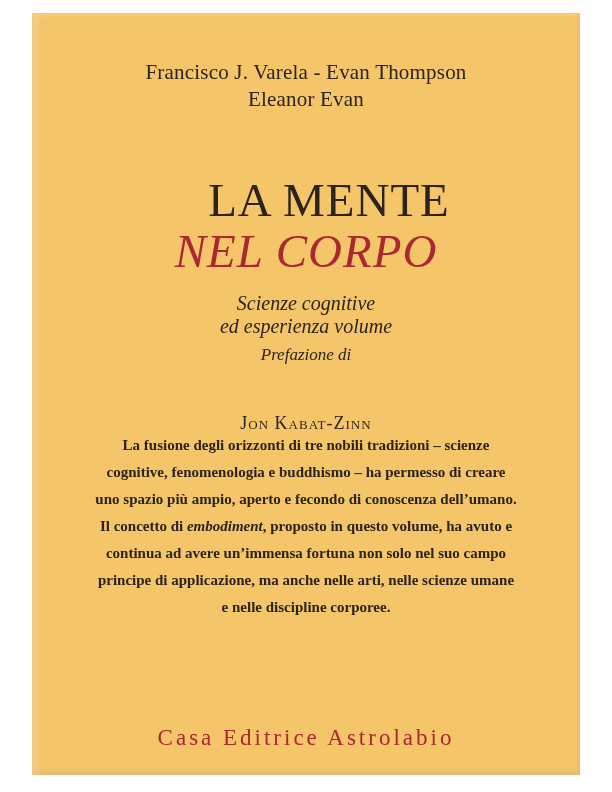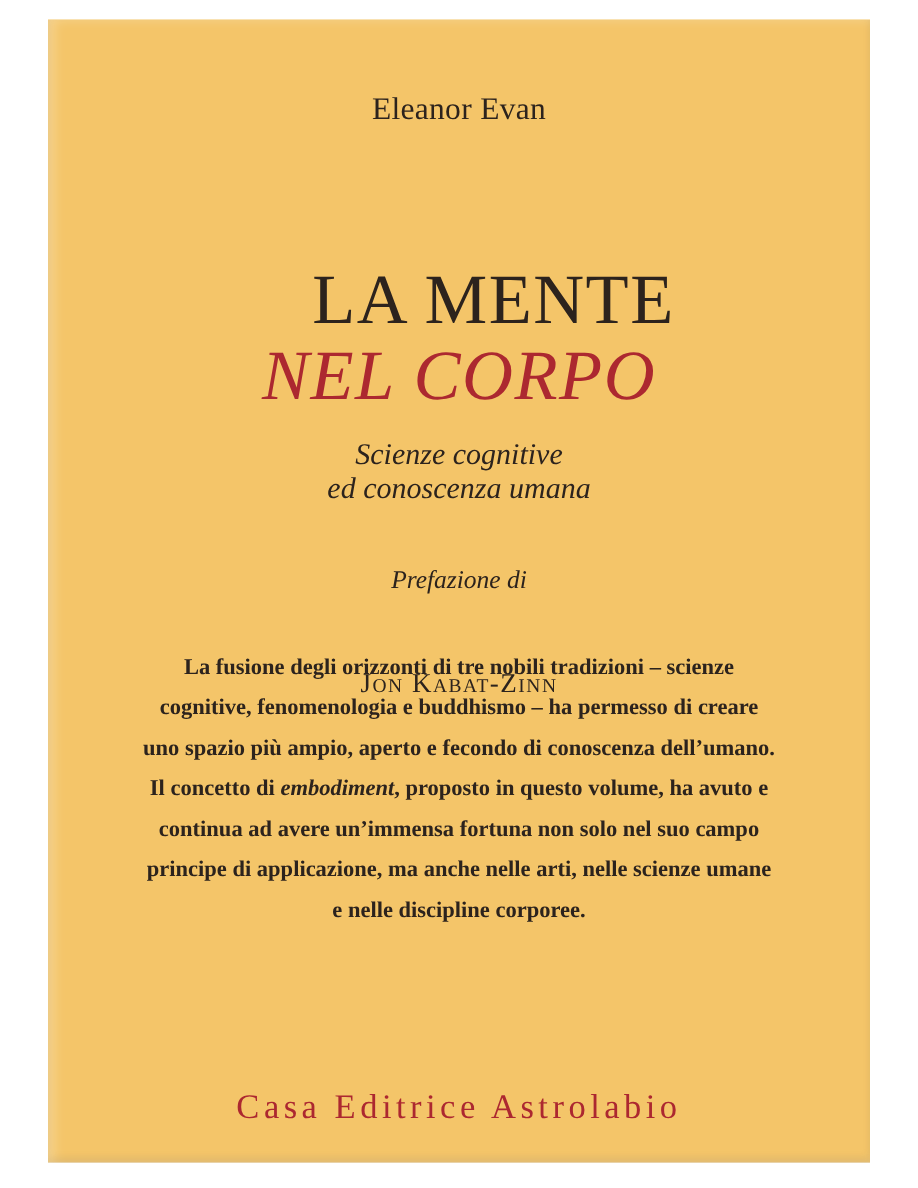--- a/index.html
+++ b/index.html
@@ -56,21 +56,21 @@
     top: 279px;
     font-size: 20px;
     line-height: 23px;
     font-style: italic;
   }
   .preface {
     top: 332px;
     font-size: 17px;
     line-height: 20px;
   }
-  .preface .preface-label { font-style: italic; margin-top: 32px; }
+  .preface .preface-label { font-style: italic; }
   .preface .preface-author {
     font-style: normal;
     font-variant: small-caps;
     letter-spacing: 1px;
     font-size: 18px;
     margin-top: 48px;
   }
   .blurb {
     top: 419px;
     left: 50% !important;
@@ -91,29 +91,30 @@
     color: var(--accent, #ac2830);
   }
 </style>
 </head>
 <body>
 
 <div class="page">
   <div class="cover">
 
     <div class="authors">
+      <div>Francisco J. Varela - Evan Thompson</div>
       <div>Eleanor Evan</div>
     </div>
 
     <div class="title-main">LA MENTE</div>
     <div class="title-sub">NEL CORPO</div>
 
     <div class="subtitle">
       <div>Scienze cognitive</div>
-      <div>ed conoscenza umana</div>
+      <div>ed esperienza volume</div>
     </div>
 
     <div class="preface">
       <div class="preface-label">Prefazione di</div>
       <div class="preface-author">Jon Kabat-Zinn</div>
     </div>
 
     <div class="blurb"><span>La fusione degli orizzonti di tre nobili tradizioni – scienze cognitive, fenomenologia e buddhismo – ha permesso di creare uno spazio più ampio, aperto e fecondo di conoscenza dell’umano. Il concetto di </span><span class="em">embodiment</span><span>, proposto in questo volume, ha avuto e continua ad avere un’immensa fortuna non solo nel suo campo principe di applicazione, ma anche nelle arti, nelle scienze umane e nelle discipline corporee.</span></div>
 
     <div class="publisher">Casa Editrice Astrolabio</div>

